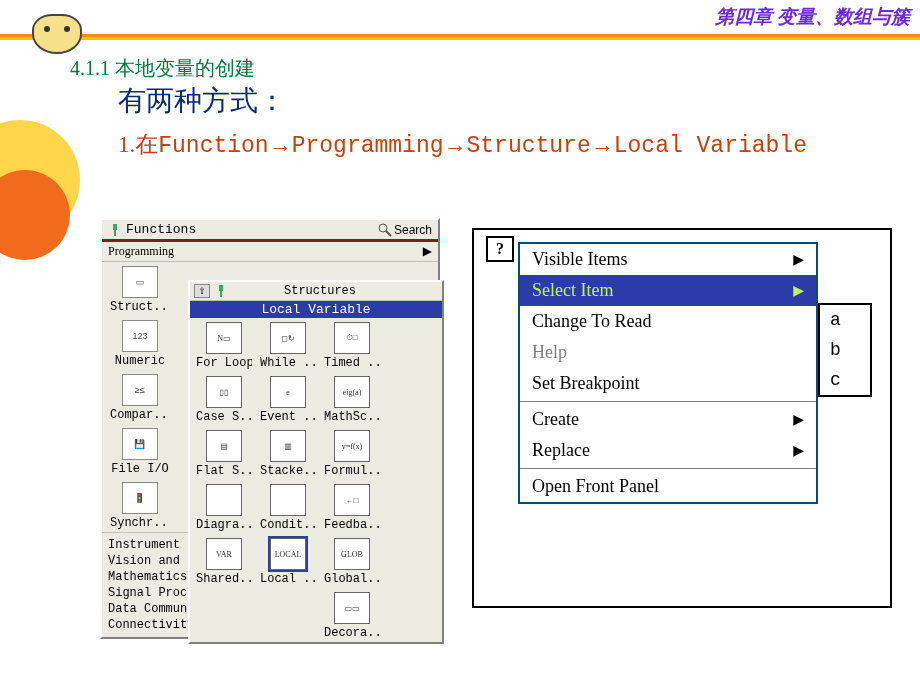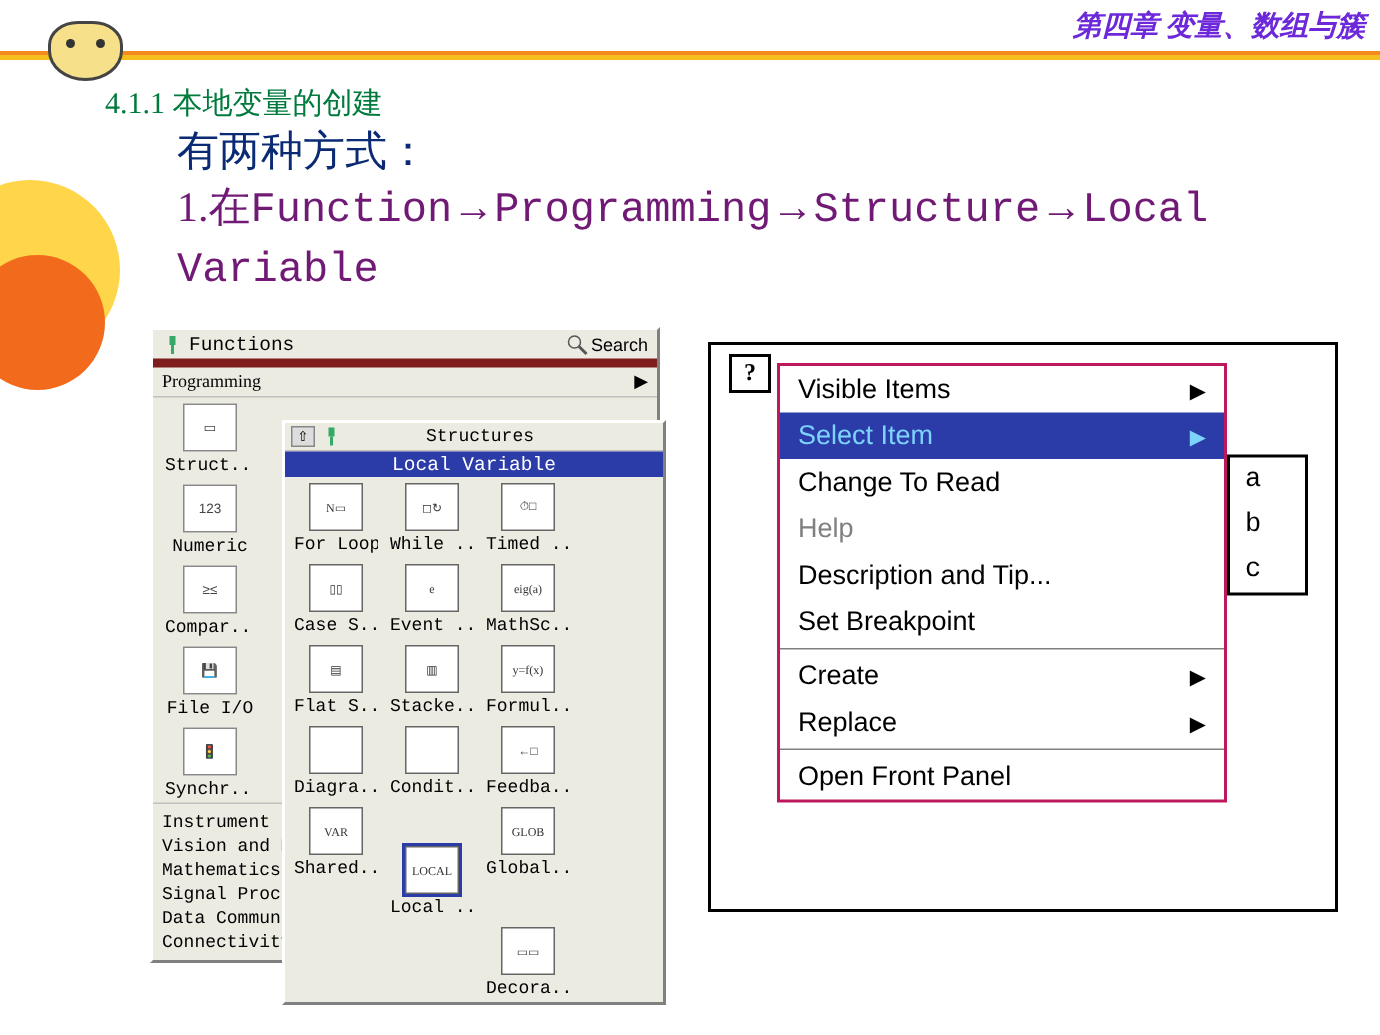--- a/index.html
+++ b/index.html
@@ -67,23 +67,23 @@
     color: #007a3d;
     font-size: 20px;
     font-family: "SimHei","SimSun",serif;
   }
   .intro-line {
     color: #0a2a73;
     font-size: 28px;
     margin-left: 48px;
   }
   .path-line {
-    color: #701a75;
-    font-size: 28px;
-    line-height: 38px;
+    color: #c2410c;
+    font-size: 23px;
+    line-height: 50px;
   }
   .path-line .fn { font-family: "Courier New", monospace; }
   .arrow { font-family: "SimSun"; }
 
   
   .palette {
     position: absolute;
     top: 218px; left: 100px;
     width: 340px;
     background: #ecebe1;
@@ -91,21 +91,21 @@
     border-left: 2px solid #fff;
     border-right: 2px solid #808080;
     border-bottom: 2px solid #808080;
     font-family: "Tahoma","SimSun",sans-serif;
     font-size: 12px;
     z-index: 2;
   }
   .pal-title-row {
     display: flex; align-items: center;
     padding: 2px 6px;
-    border-bottom: 6px solid #7f1d1d;
+    border-bottom: 3px solid #7f1d1d;
   }
   .pin-icon { width: 14px; height: 14px; margin-right: 4px; }
   .pal-title { flex: 1; font-family: "Courier New", monospace; font-size: 13px; }
   .search-area { display: flex; align-items: center; gap: 2px; }
   .mag-icon { width: 14px; height: 14px; }
   .pal-sub {
     padding: 2px 6px;
     font-family: "Tahoma"; font-size: 12px;
     display: flex; align-items: center; justify-content: space-between;
     border-bottom: 1px solid #c0c0c0;
@@ -156,21 +156,21 @@
     text-align: center; padding: 1px 0;
   }
   .sub-row { display: flex; gap: 8px; padding: 4px 6px 2px 6px; }
   .sub-item { width: 56px; text-align: center; }
   .sub-item .pic {
     width: 36px; height: 32px; margin: 0 auto 2px auto;
     border: 1px solid #666; background: #fff;
     display: flex; align-items: center; justify-content: center;
     font-size: 8px; color: #333;
   }
-  .sub-item.highlight .pic { outline: 2px solid #2b3ba8; margin-top: 26px; }
+  .sub-item.highlight .pic { outline: 2px solid #2b3ba8; }
   .sub-item .lbl {
     font-size: 12px; font-family: "Tahoma","Courier New";
     white-space: nowrap; overflow: hidden;
   }
 
   
   .ctx-area {
     position: absolute;
     top: 228px; left: 472px;
     width: 420px; height: 380px;
@@ -183,31 +183,31 @@
     top: 6px; left: 12px;
     width: 28px; height: 26px;
     border: 2px solid #000;
     display: flex; align-items: center; justify-content: center;
     font-family: serif; font-size: 16px; font-weight: bold;
   }
   .ctx-menu {
     position: absolute;
     top: 12px; left: 44px;
     width: 300px;
-    border: 2px solid #be185d;
+    border: 2px solid #0c4a6e;
     background: #fff;
-    font-family: Liberation Sans, sans-serif;
+    font-family: Liberation Serif, serif;
     font-size: 18px;
   }
   .ctx-item {
     padding: 5px 12px;
     display: flex; align-items: center; justify-content: space-between;
   }
   .ctx-item.disabled { color: #808080; }
-  .ctx-item.sel { background: #2b3ba8; color: #7dd3fc; }
+  .ctx-item.sel { background: #2b3ba8; color: #bef264; }
   .ctx-sep { height: 0; border-top: 1px solid #808080; margin: 2px 0; }
   .ctx-arrow { font-size: 14px; }
   .ctx-sub {
     position: absolute;
     top: 73px; left: 344px;
     width: 54px;
     border: 2px solid #000;
     background: #fff;
     font-family: "Courier New"; font-size: 18px;
   }
@@ -407,23 +407,20 @@
         <span>Select Item</span>
         <span class="ctx-arrow">▶</span>
       </div>
       <div class="ctx-item">
         <span>Change To Read</span>
       </div>
       <div class="ctx-item disabled">
         <span>Help</span>
       </div>
       <div class="ctx-item">
-        <span>Description and Tip...</span>
-      </div>
-      <div class="ctx-item">
         <span>Set Breakpoint</span>
       </div>
       <div class="ctx-sep"></div>
       <div class="ctx-item">
         <span>Create</span>
         <span class="ctx-arrow">▶</span>
       </div>
       <div class="ctx-item">
         <span>Replace</span>
         <span class="ctx-arrow">▶</span>

